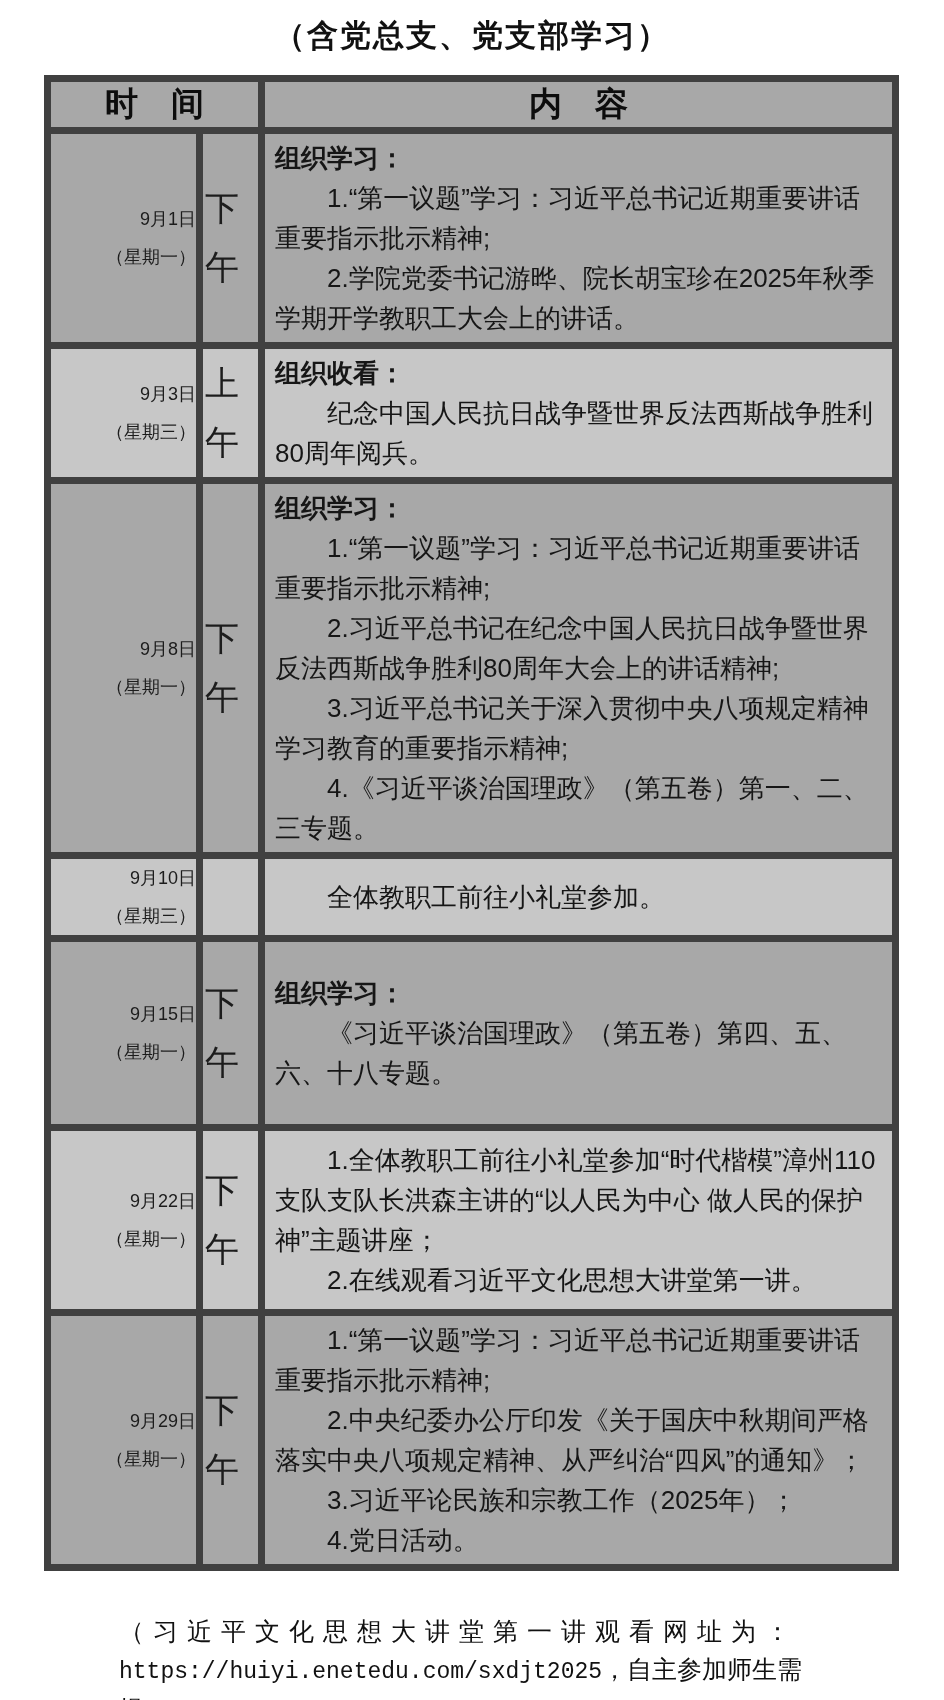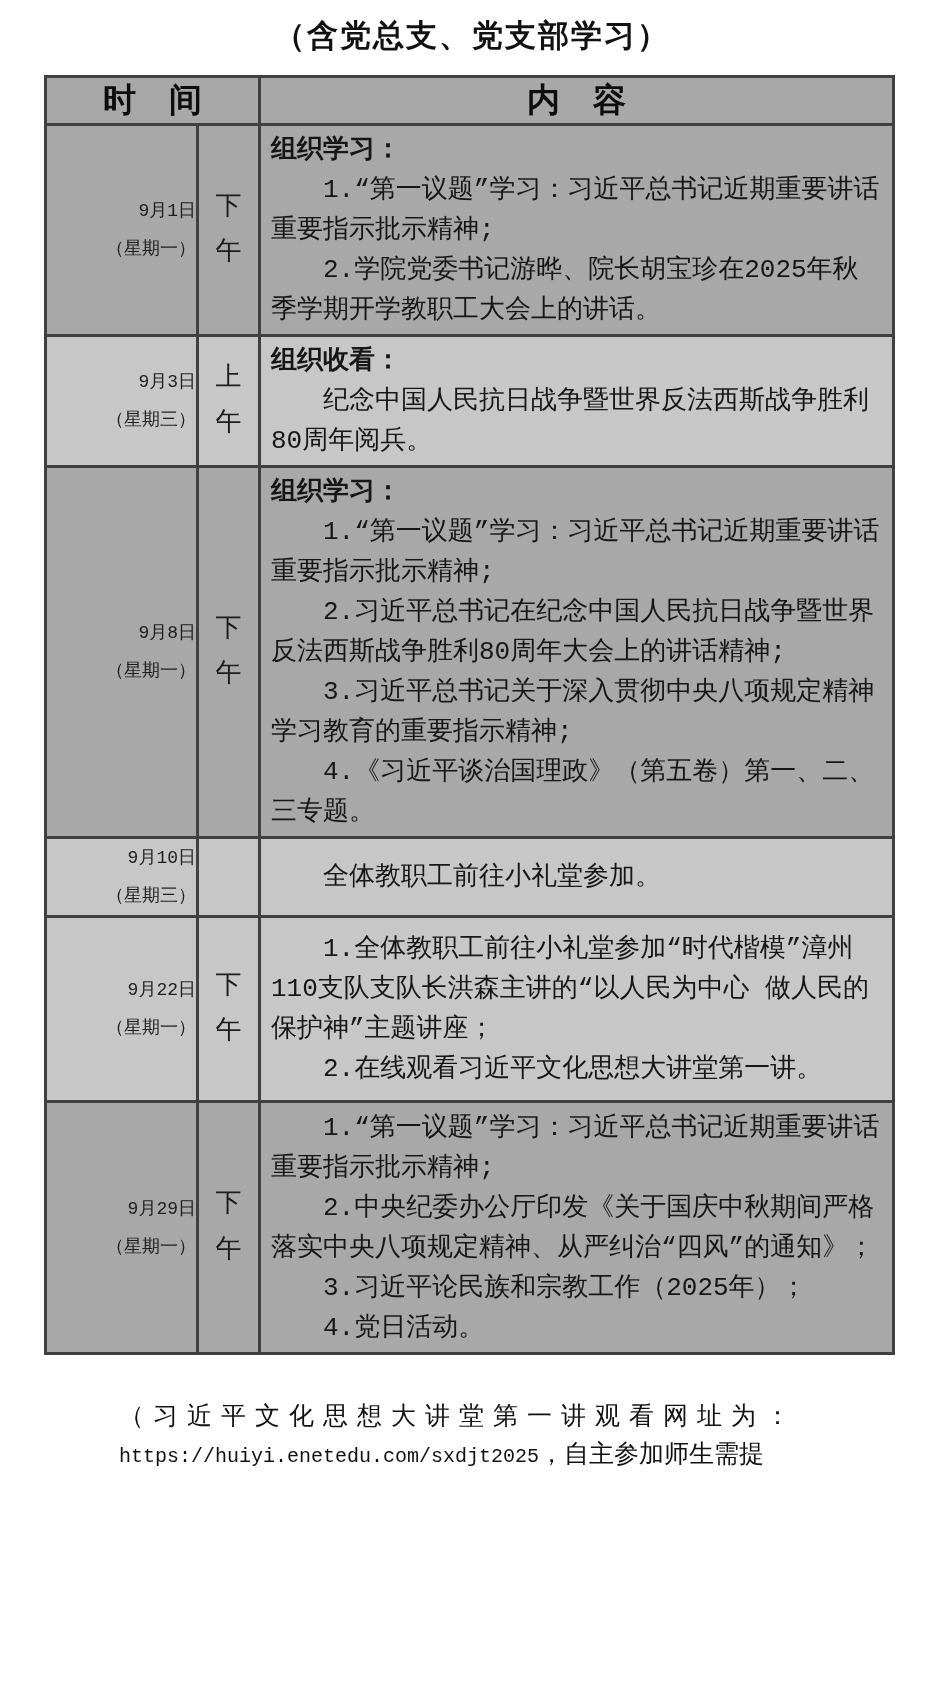--- a/index.html
+++ b/index.html
@@ -24,45 +24,44 @@
     margin-bottom: 18px;
     color: #111111;
   }
   table.schedule {
     border-collapse: collapse;
     margin-left: 44px;
     width: 848px;
     table-layout: fixed;
   }
   table.schedule td, table.schedule th {
-    border: 3px solid #404040;
+    border: 7px solid #404040;
     vertical-align: middle;
-    font-family: Liberation Mono, monospace;
   }
   col.c-date { width: 152px; }
   col.c-sess { width: 62px; }
   col.c-content { width: 634px; }
   tr.dark  td, tr.dark  th { background: #a8a8a8; }
   tr.light td, tr.light th { background: #c7c7c7; }
   th.head-cell {
     font-family: "Liberation Serif", "DejaVu Serif", serif;
     font-size: 33px;
     font-weight: bold;
     text-align: center;
     color: #0d0d0d;
   }
   td.date-cell {
     text-align: right;
     font-size: 18px;
     line-height: 38px;
     color: #1c1c1c;
   }
   td.sess-cell {
-    text-align: center;
-    font-size: 26px;
+    text-align: left;
+    font-size: 34px;
     color: #1c1c1c;
     padding: 0 2px;
   }
   .sess-text {
     display: inline-block;
     width: 1.1em;
     word-break: break-all;
     line-height: 1.75;
   }
   td.content-cell {
@@ -78,21 +77,21 @@
     width: 706px;
     margin: 42px auto 0 auto;
     font-family: "Liberation Serif", "DejaVu Serif", serif;
     font-size: 25px;
     line-height: 38px;
     color: #111111;
   }
   .f-line1 { letter-spacing: 9px; white-space: nowrap; font-family: Liberation Serif, serif; }
   .f-url {
     font-family: "Liberation Mono", "DejaVu Sans Mono", monospace;
-    font-size: 20px;
+    font-size: 23px;
     letter-spacing: 0;
   }
 </style>
 </head>
 <body>
 
 <div class="page">
 
   <h1 class="doc-title">（含党总支、党支部学习）</h1>
 
@@ -162,20 +161,33 @@
           <div>（星期三）</div>
         </td>
         <td class="sess-cell">
           <span class="sess-text"></span>
         </td>
         <td class="content-cell">
           <p class="c-item">全体教职工前往小礼堂参加。</p>
         </td>
       </tr>
 
+      <tr class="dark" style="height:189px;">
+        <td class="date-cell">
+          <div>9月15日</div>
+          <div>（星期一）</div>
+        </td>
+        <td class="sess-cell">
+          <span class="sess-text">下午</span>
+        </td>
+        <td class="content-cell">
+          <p class="c-heading">组织学习：</p>
+          <p class="c-item">《习近平谈治国理政》（第五卷）第四、五、六、十八专题。</p>
+        </td>
+      </tr>
 
       <tr class="light" style="height:185px;">
         <td class="date-cell">
           <div>9月22日</div>
           <div>（星期一）</div>
         </td>
         <td class="sess-cell">
           <span class="sess-text">下午</span>
         </td>
         <td class="content-cell">

